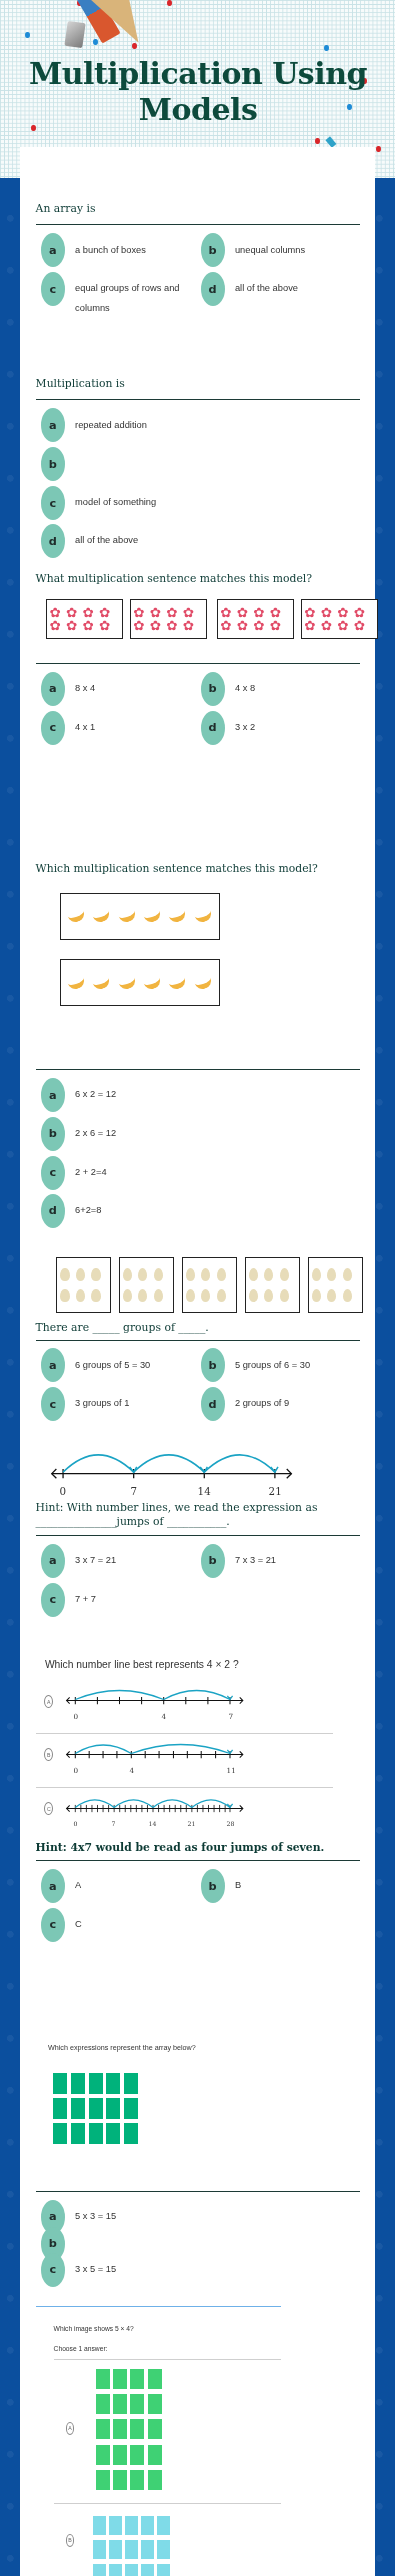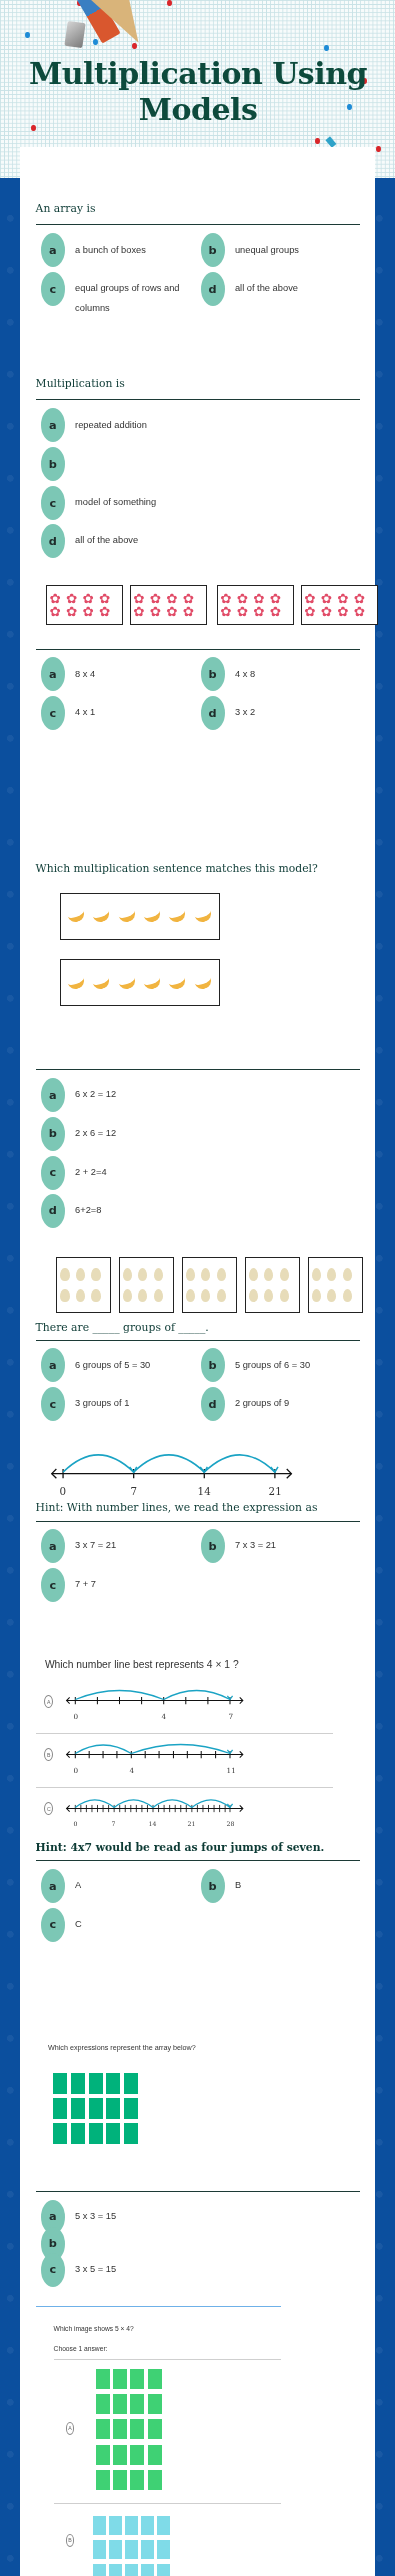--- a/index.html
+++ b/index.html
@@ -133,21 +133,21 @@
   <div class="section" style="top:55px;">
     <div class="q-title">An array is</div>
     <div class="rule" style="margin-top:7.2px;"></div>
     <div class="options" style="height:72px;">
       <div class="opt" style="left:5.2px;top:9.3px;">
         <div class="badge">a</div>
         <div class="opt-text">a bunch of boxes</div>
       </div>
       <div class="opt" style="left:165px;top:9.3px;">
         <div class="badge">b</div>
-        <div class="opt-text">unequal groups</div>
+        <div class="opt-text">unequal columns</div>
       </div>
       <div class="opt" style="left:5.2px;top:48px;">
         <div class="badge">c</div>
         <div class="opt-text" style="line-height:19.6px;">equal groups of rows and columns</div>
       </div>
       <div class="opt" style="left:165px;top:48px;">
         <div class="badge">d</div>
         <div class="opt-text">all of the above</div>
       </div>
     </div>
@@ -169,20 +169,21 @@
         <div class="opt-text wide">model of something</div>
       </div>
       <div class="opt" style="left:5.2px;top:125px;">
         <div class="badge">d</div>
         <div class="opt-text wide">all of the above</div>
       </div>
     </div>
   </div>
 
   <div class="section" style="top:425px;">
+    <div class="q-title">What multiplication sentence matches this model?</div>
     <div style="position:relative;height:67px;">
       <div class="flower-box" style="left:10.3px;top:13px;width:77px;height:40px;grid-template-columns:repeat(4,16.5px);">
         <span class="flower">✿</span>
           <span class="flower">✿</span>
           <span class="flower">✿</span>
           <span class="flower">✿</span>
         <span class="flower">✿</span>
           <span class="flower">✿</span>
           <span class="flower">✿</span>
           <span class="flower">✿</span>
@@ -361,39 +362,40 @@
         <polyline points="156,62 164,72 170,62" fill="none" stroke="#1aa3c4" stroke-width="3"></polyline>
         <polyline points="293,62 301,72 307,62" fill="none" stroke="#1aa3c4" stroke-width="3"></polyline>
         <polyline points="430,62 438,72 444,62" fill="none" stroke="#1aa3c4" stroke-width="3"></polyline>
       </svg>
       <span class="numline-label" style="left:24px;top:60px;font-size:10.3px;">0</span>
       <span class="numline-label" style="left:95px;top:60px;font-size:10.3px;">7</span>
       <span class="numline-label" style="left:162px;top:60px;font-size:10.3px;">14</span>
       <span class="numline-label" style="left:233px;top:60px;font-size:10.3px;">21</span>
     </div>
     <div class="q-title" style="margin-top:-1px;">Hint:  With number lines, we read the expression as</div>
+    <div class="q-title">_______________jumps of ___________.</div>
     <div class="rule" style="margin-top:5.2px;"></div>
     <div class="options" style="height:72px;">
       <div class="opt" style="left:5.2px;top:8.2px;">
         <div class="badge">a</div>
         <div class="opt-text">3 x 7 = 21</div>
       </div>
       <div class="opt" style="left:165px;top:8.2px;">
         <div class="badge">b</div>
         <div class="opt-text">7 x 3 = 21</div>
       </div>
       <div class="opt" style="left:5.2px;top:47px;">
         <div class="badge">c</div>
         <div class="opt-text">7 + 7</div>
       </div>
     </div>
   </div>
 
   <div class="section" style="top:1512px;">
-    <div class="khan-q" style="margin-left:9.3px;">Which number line best represents 4 × 1 ?</div>
+    <div class="khan-q" style="margin-left:9.3px;">Which number line best represents 4 × 2 ?</div>
     <div style="position:relative;height:178px;">
 
       <div class="letter-circle" style="left:8.8px;top:25px;">A</div>
       <svg width="185" height="31" viewBox="0 0 360 60" style="position:absolute;left:28px;top:14.4px;">
         <line x1="5" y1="32" x2="348" y2="32" stroke="#111" stroke-width="2"></line>
         <polyline points="11,26 5,32 11,38" fill="none" stroke="#111" stroke-width="2"></polyline>
         <polyline points="342,26 348,32 342,38" fill="none" stroke="#111" stroke-width="2"></polyline>
         <g stroke="#111" stroke-width="2">
           <line x1="22" y1="25" x2="22" y2="39"></line>
             <line x1="65" y1="25" x2="65" y2="39"></line>

